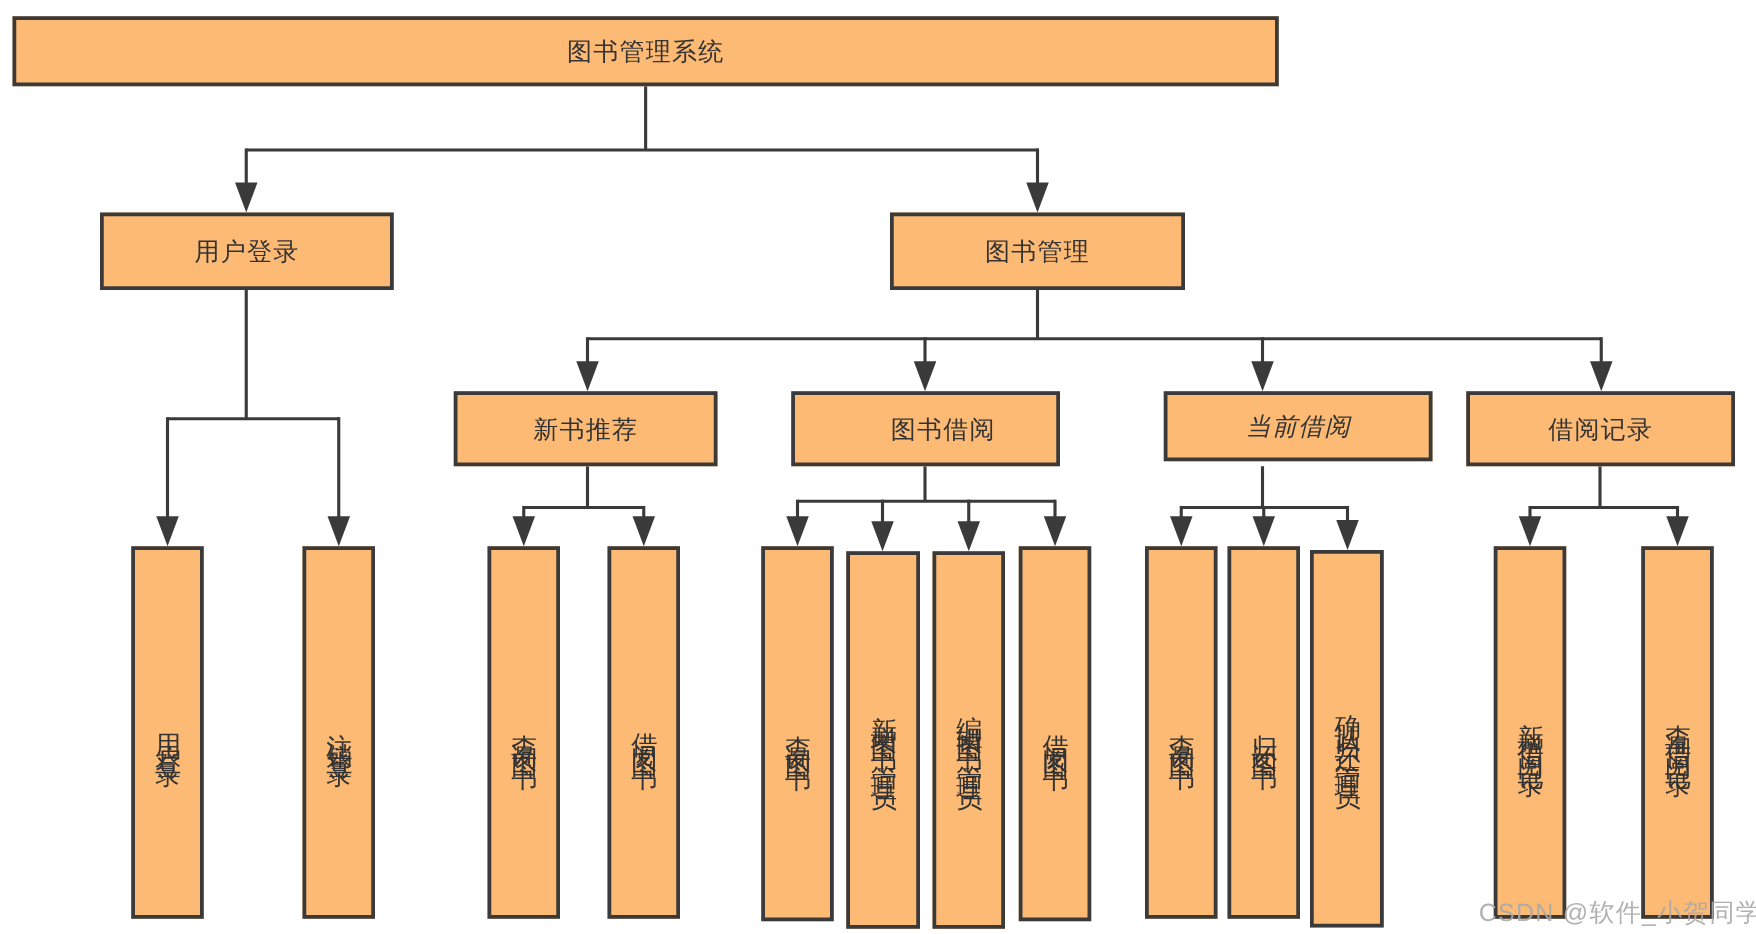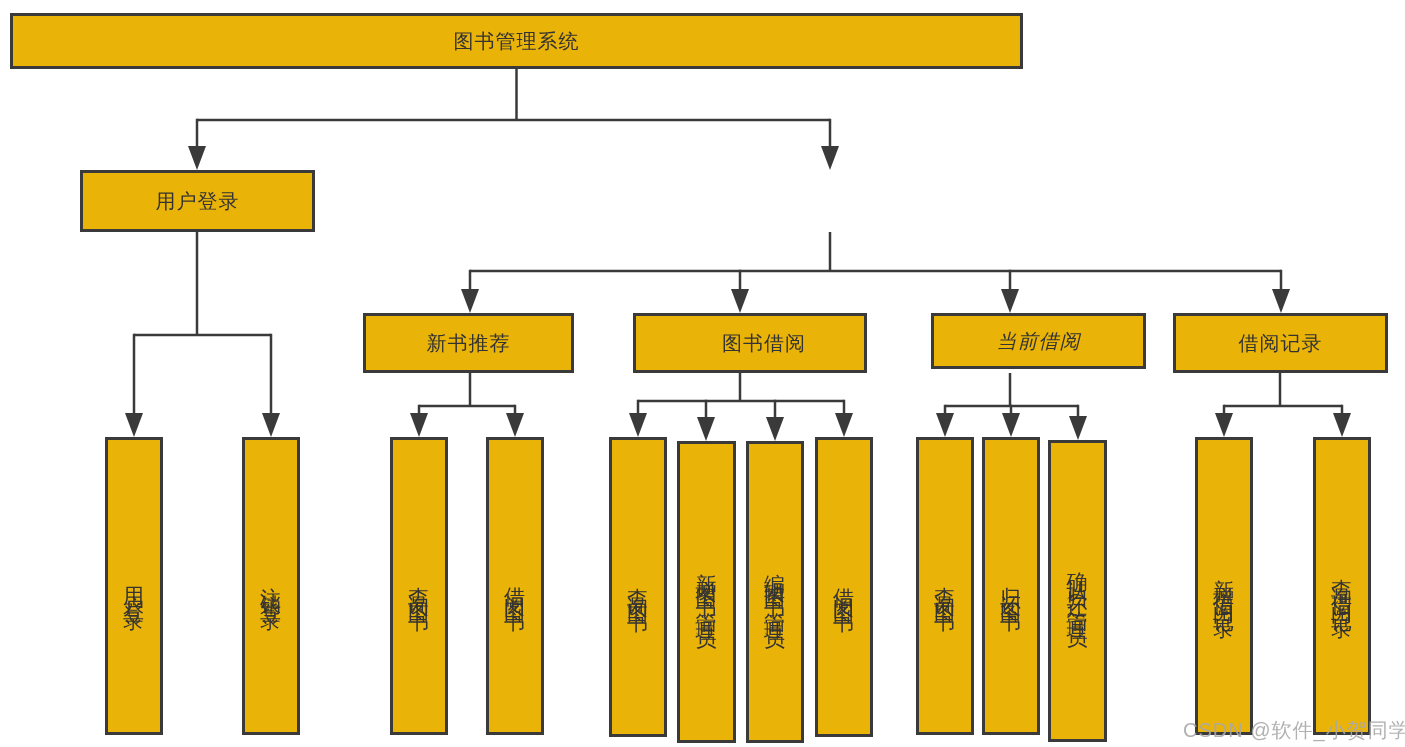--- a/index.html
+++ b/index.html
@@ -7,21 +7,21 @@
     position:relative;
     width:1405px;height:747px;
     background:#ffffff;
     font-family:"Liberation Sans","DejaVu Sans",sans-serif;
     overflow:hidden;
   }
   svg.connectors{position:absolute;left:0;top:0;z-index:1;}
   .node{
     position:absolute;
     box-sizing:border-box;
-    background:#eab308;
+    background:#fdba74;
     border:3px solid #3a3a3a;
     display:flex;align-items:center;justify-content:center;
     color:#333333;
     z-index:2;
   }
   .node.h{font-size:20px;letter-spacing:1px;}
   .node.v{
     font-size:21px;
     line-height:1;
   }
@@ -113,25 +113,28 @@
     </g>
   </svg>
 
   <div class="node h" style="left:10px;top:13px;width:1013px;height:56px;">
     <span>图书管理系统</span>
   </div>
 
   <div class="node h" style="left:80px;top:170px;width:235px;height:62px;">
     <span>用户登录</span>
   </div>
+  <div class="node h" style="left:712px;top:170px;width:236px;height:62px;">
+    <span>图书管理</span>
+  </div>
 
   <div class="node h" style="left:363px;top:313px;width:211px;height:60px;">
     <span>新书推荐</span>
   </div>
-  <div class="node h" style="left:633px;top:313px;width:234px;height:60px;padding-left:28px;">
+  <div class="node h" style="left:633px;top:313px;width:215px;height:60px;padding-left:28px;">
     <span>图书借阅</span>
   </div>
   <div class="node h" style="left:931px;top:313px;width:215px;height:56px;font-style:italic;">
     <span>当前借阅</span>
   </div>
   <div class="node h" style="left:1173px;top:313px;width:215px;height:60px;">
     <span>借阅记录</span>
   </div>
 
   <div class="node v" style="left:105px;top:437px;width:58px;height:298px;">

